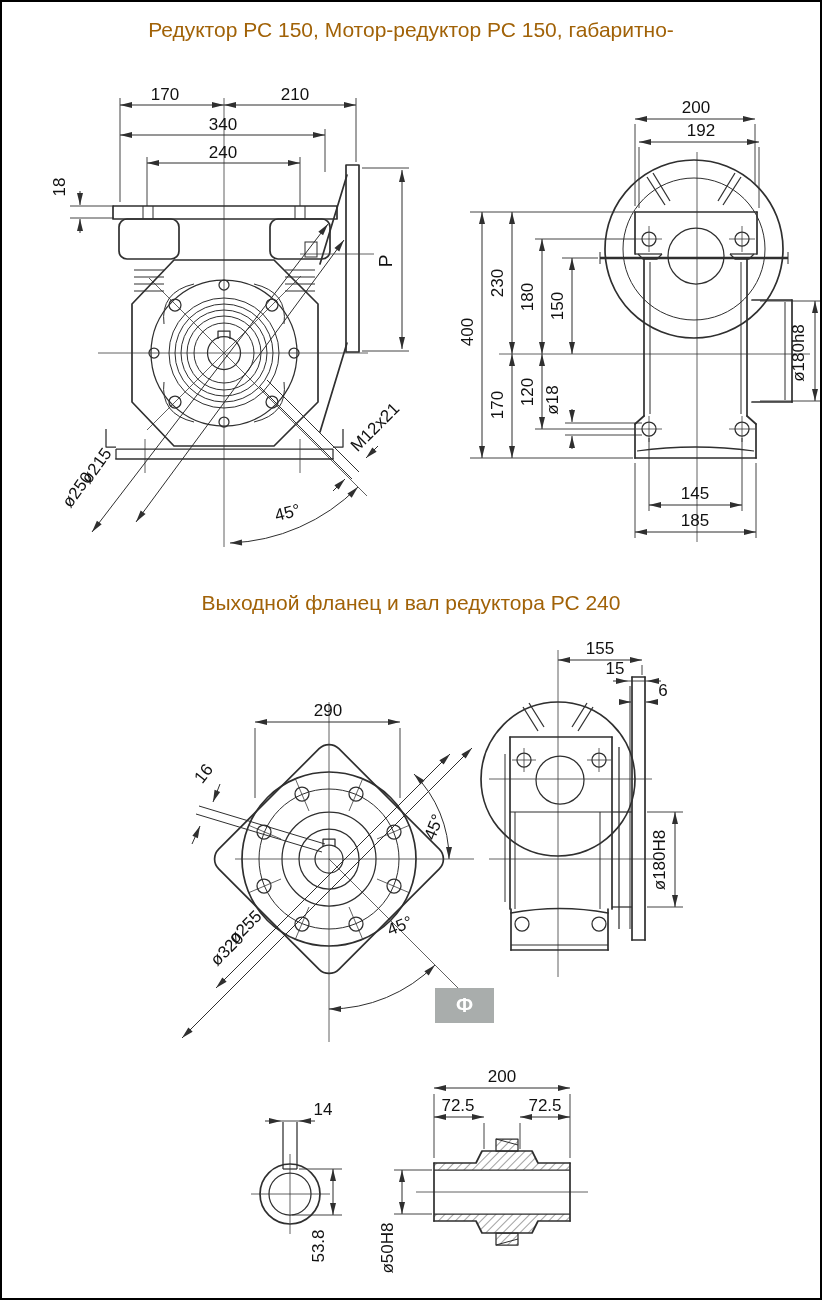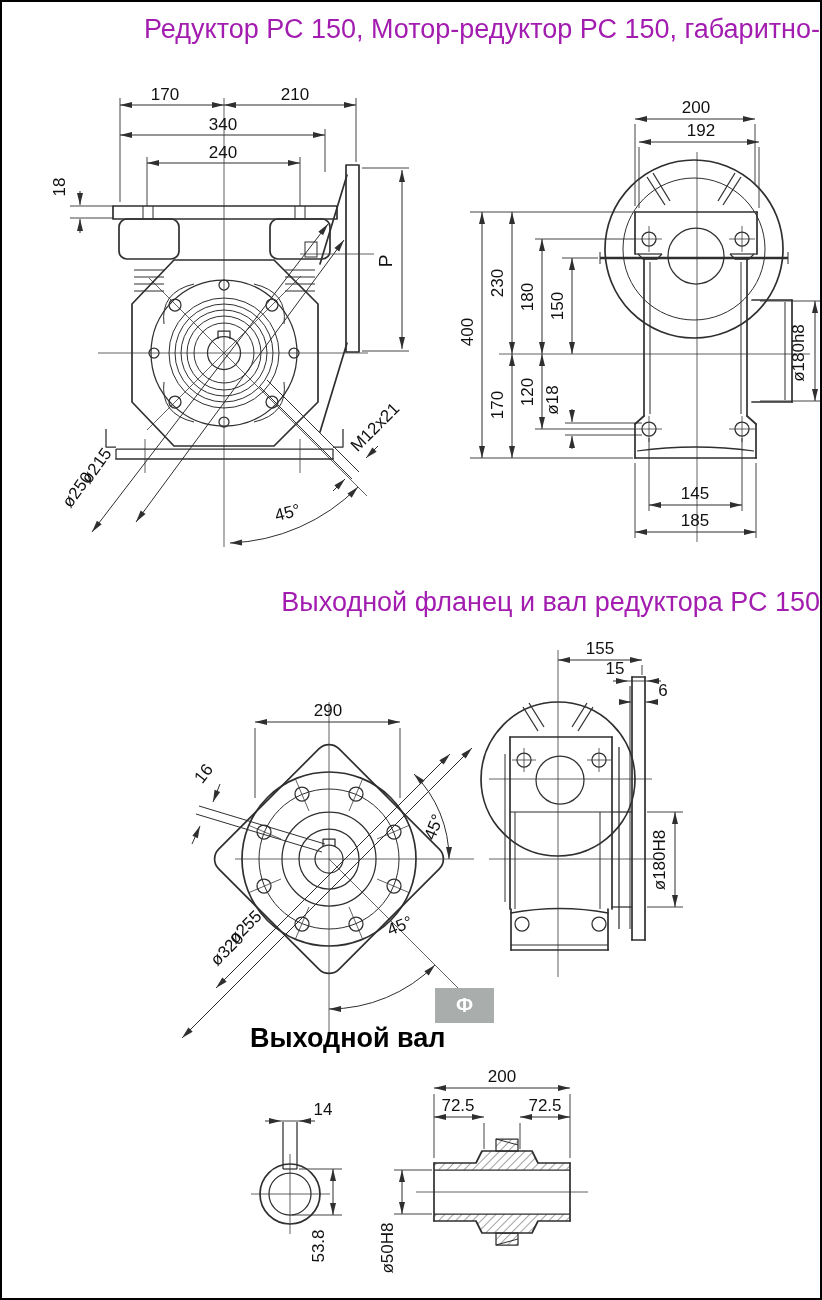--- a/index.html
+++ b/index.html
@@ -1,19 +1,19 @@
 <!DOCTYPE html>
 <html><head>
 <meta charset="utf-8">
 <style>
   html,body{margin:0;padding:0;background:#e8e8e8;}
   #page{position:relative;width:822px;height:1300px;margin:0 auto;background:#fff;
         border:2px solid #000;box-sizing:border-box;overflow:hidden;
         font-family:"Liberation Sans",sans-serif;color:#000;}
-  .title{position:absolute;left:0;right:0;text-align:right;font-size:27px;line-height:33px;color:#a21caf;}
+  .title{position:absolute;left:0;right:0;text-align:center;font-size:21px;line-height:33px;color:#a16207;}
   #main-title{top:11px;}
   #flange-title{top:584px;}
   #shaft-title{position:absolute;left:248px;top:1021px;font-size:27px;font-weight:bold;}
   #flange-badge{position:absolute;left:433px;top:986px;width:59px;height:35px;background:#a9adac;
         color:#fff;font-weight:bold;font-size:20px;display:flex;align-items:center;justify-content:center;z-index:5;}
   svg{position:absolute;left:0;display:block;}
   #svg1{top:85px;} #svg2{top:630px;} #svg3{top:1055px;}
   .o {stroke:#2f2f2f;fill:none;stroke-width:1.7;stroke-linejoin:round;stroke-linecap:round;}
   .o1{stroke:#2f2f2f;fill:none;stroke-width:1.25;stroke-linejoin:round;}
   .t {stroke:#2f2f2f;fill:none;stroke-width:1;}
@@ -236,21 +236,21 @@
         <line class="d" x1="647" y1="503" x2="740" y2="503" marker-start="url(#ar1)" marker-end="url(#ar1)"></line>
         <text class="dim" x="693" y="497">145</text>
         <line class="e" x1="633" y1="461" x2="633" y2="536"></line>
         <line class="e" x1="754" y1="461" x2="754" y2="536"></line>
         <line class="d" x1="633" y1="530" x2="754" y2="530" marker-start="url(#ar1)" marker-end="url(#ar1)"></line>
         <text class="dim" x="693" y="524">185</text>
       </g>
     </g>
   </svg>
 
-  <div id="flange-title" class="title">Выходной фланец и вал редуктора РС 150</div>
+  <div id="flange-title" class="title">Выходной фланец и вал редуктора РС 240</div>
 
   <svg id="svg2" width="822" height="415" viewBox="0 630 822 415">
     <defs>
       <marker id="ar2" markerWidth="14" markerHeight="8" refX="13" refY="4" orient="auto-start-reverse" markerUnits="userSpaceOnUse">
         <path d="M13,4 L1,1 L1,7 Z" fill="#2f2f2f"></path>
       </marker>
     </defs>
 
     <g>
       <g>
@@ -364,21 +364,20 @@
         <line class="d" x1="673" y1="810" x2="673" y2="905" marker-start="url(#ar2)" marker-end="url(#ar2)"></line>
         <text class="dim" transform="rotate(-90 663 858)" x="663" y="858">ø180H8</text>
       </g>
     </g>
   </svg>
 
   <div id="flange-badge">
     <span>Ф</span>
   </div>
 
-  <div id="shaft-title">Выходной вал</div>
 
   <svg id="svg3" width="822" height="243" viewBox="0 1055 822 243">
     <defs>
       <marker id="ar3" markerWidth="14" markerHeight="8" refX="13" refY="4" orient="auto-start-reverse" markerUnits="userSpaceOnUse">
         <path d="M13,4 L1,1 L1,7 Z" fill="#2f2f2f"></path>
       </marker>
       <pattern id="h3" width="6" height="6" patternUnits="userSpaceOnUse" patternTransform="rotate(45)">
         <line x1="0" y1="0" x2="0" y2="6" stroke="#444" stroke-width="1"></line>
       </pattern>
     </defs>

